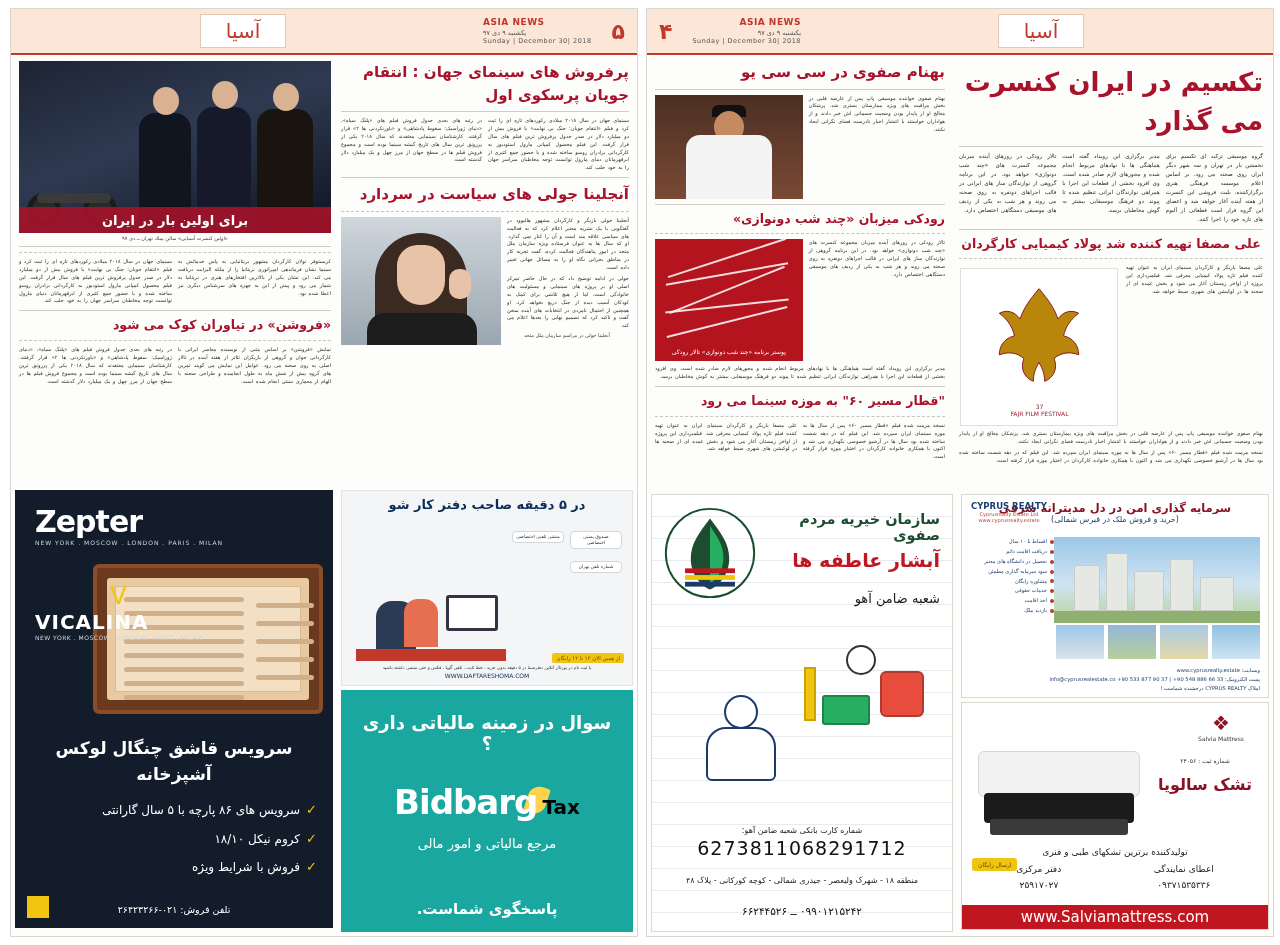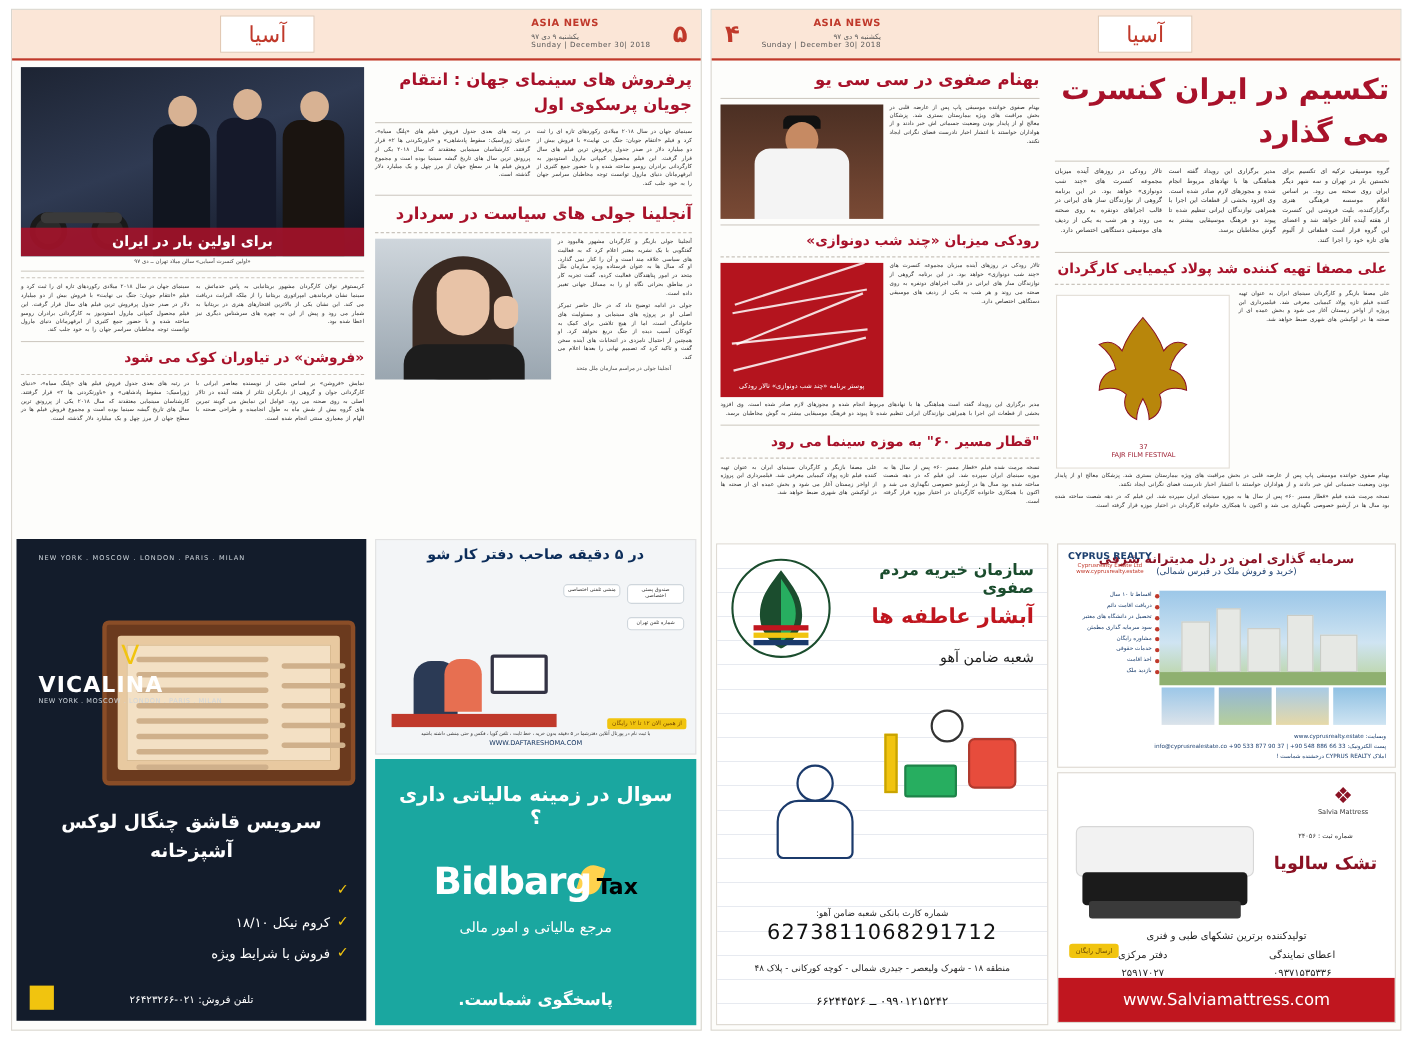--- a/index.html
+++ b/index.html
@@ -398,21 +398,21 @@
     position: absolute; bottom: 58px; left: 10px;
     background: #f1c40f; color: #6b4a00; font-size: 6px;
     padding: 3px 6px; border-radius: 3px; direction: rtl;
   }
   .sv-lines {
     position: absolute; bottom: 36px; right: 8px; left: 8px;
     direction: rtl; text-align: center; font-size: 9px; color: #222;
     line-height: 1.8;
   }
   .sv-url {
-    position: absolute; bottom: 0; right: 0; left: 0; height: 40px;
+    position: absolute; bottom: 0; right: 0; left: 0; height: 24px;
     background: #c0161f; color: #fff; font-size: 15px;
     display: flex; align-items: center; justify-content: center;
     direction: ltr;
   }
 
   .ad-charity {
     height: 438px; margin: 4px; background: #fff;
     border: 1px solid #dcd8d0; position: relative; overflow: hidden;
   }
   .ch-lines {
@@ -581,20 +581,21 @@
               <span class="b2">Tax</span>
             </div>
             <div class="sub">مرجع مالیاتی و امور مالی</div>
             <div class="foot">پاسخگوی شماست.</div>
           </div>
         </div>
 
         <div class="ad-col-left">
           <div class="ad-zepter">
             <div class="zep-logo">
+              <div class="z">Zepter</div>
               <div class="cities">NEW YORK . MOSCOW . LONDON . PARIS . MILAN</div>
             </div>
             <div class="zep-case">
               <div class="inner">
                 <div class="tray">
                   <div class="cut" style="left:8px;top:10px;width:120px"></div>
                   <div class="cut" style="left:8px;top:24px;width:120px"></div>
                   <div class="cut" style="left:8px;top:38px;width:120px"></div>
                   <div class="cut" style="left:8px;top:52px;width:120px"></div>
                   <div class="cut" style="left:8px;top:66px;width:120px"></div>
@@ -611,20 +612,21 @@
             </div>
             <div class="zep-vic">
               <div class="v">V</div>
               <div class="name">VICALINA</div>
               <div class="cities2">NEW YORK . MOSCOW . LONDON . PARIS . MILAN</div>
             </div>
             <div class="zep-title">سرویس قاشق چنگال لوکس آشپزخانه</div>
             <div class="zep-list">
               <div class="li">
                   <span class="ck">✓</span>
+                  <span>سرویس های ۸۶ پارچه با ۵ سال گارانتی</span>
                 </div>
               <div class="li">
                   <span class="ck">✓</span>
                   <span>کروم نیکل ۱۸/۱۰</span>
                 </div>
               <div class="li">
                   <span class="ck">✓</span>
                   <span>فروش با شرایط ویژه</span>
                 </div>
             </div>

